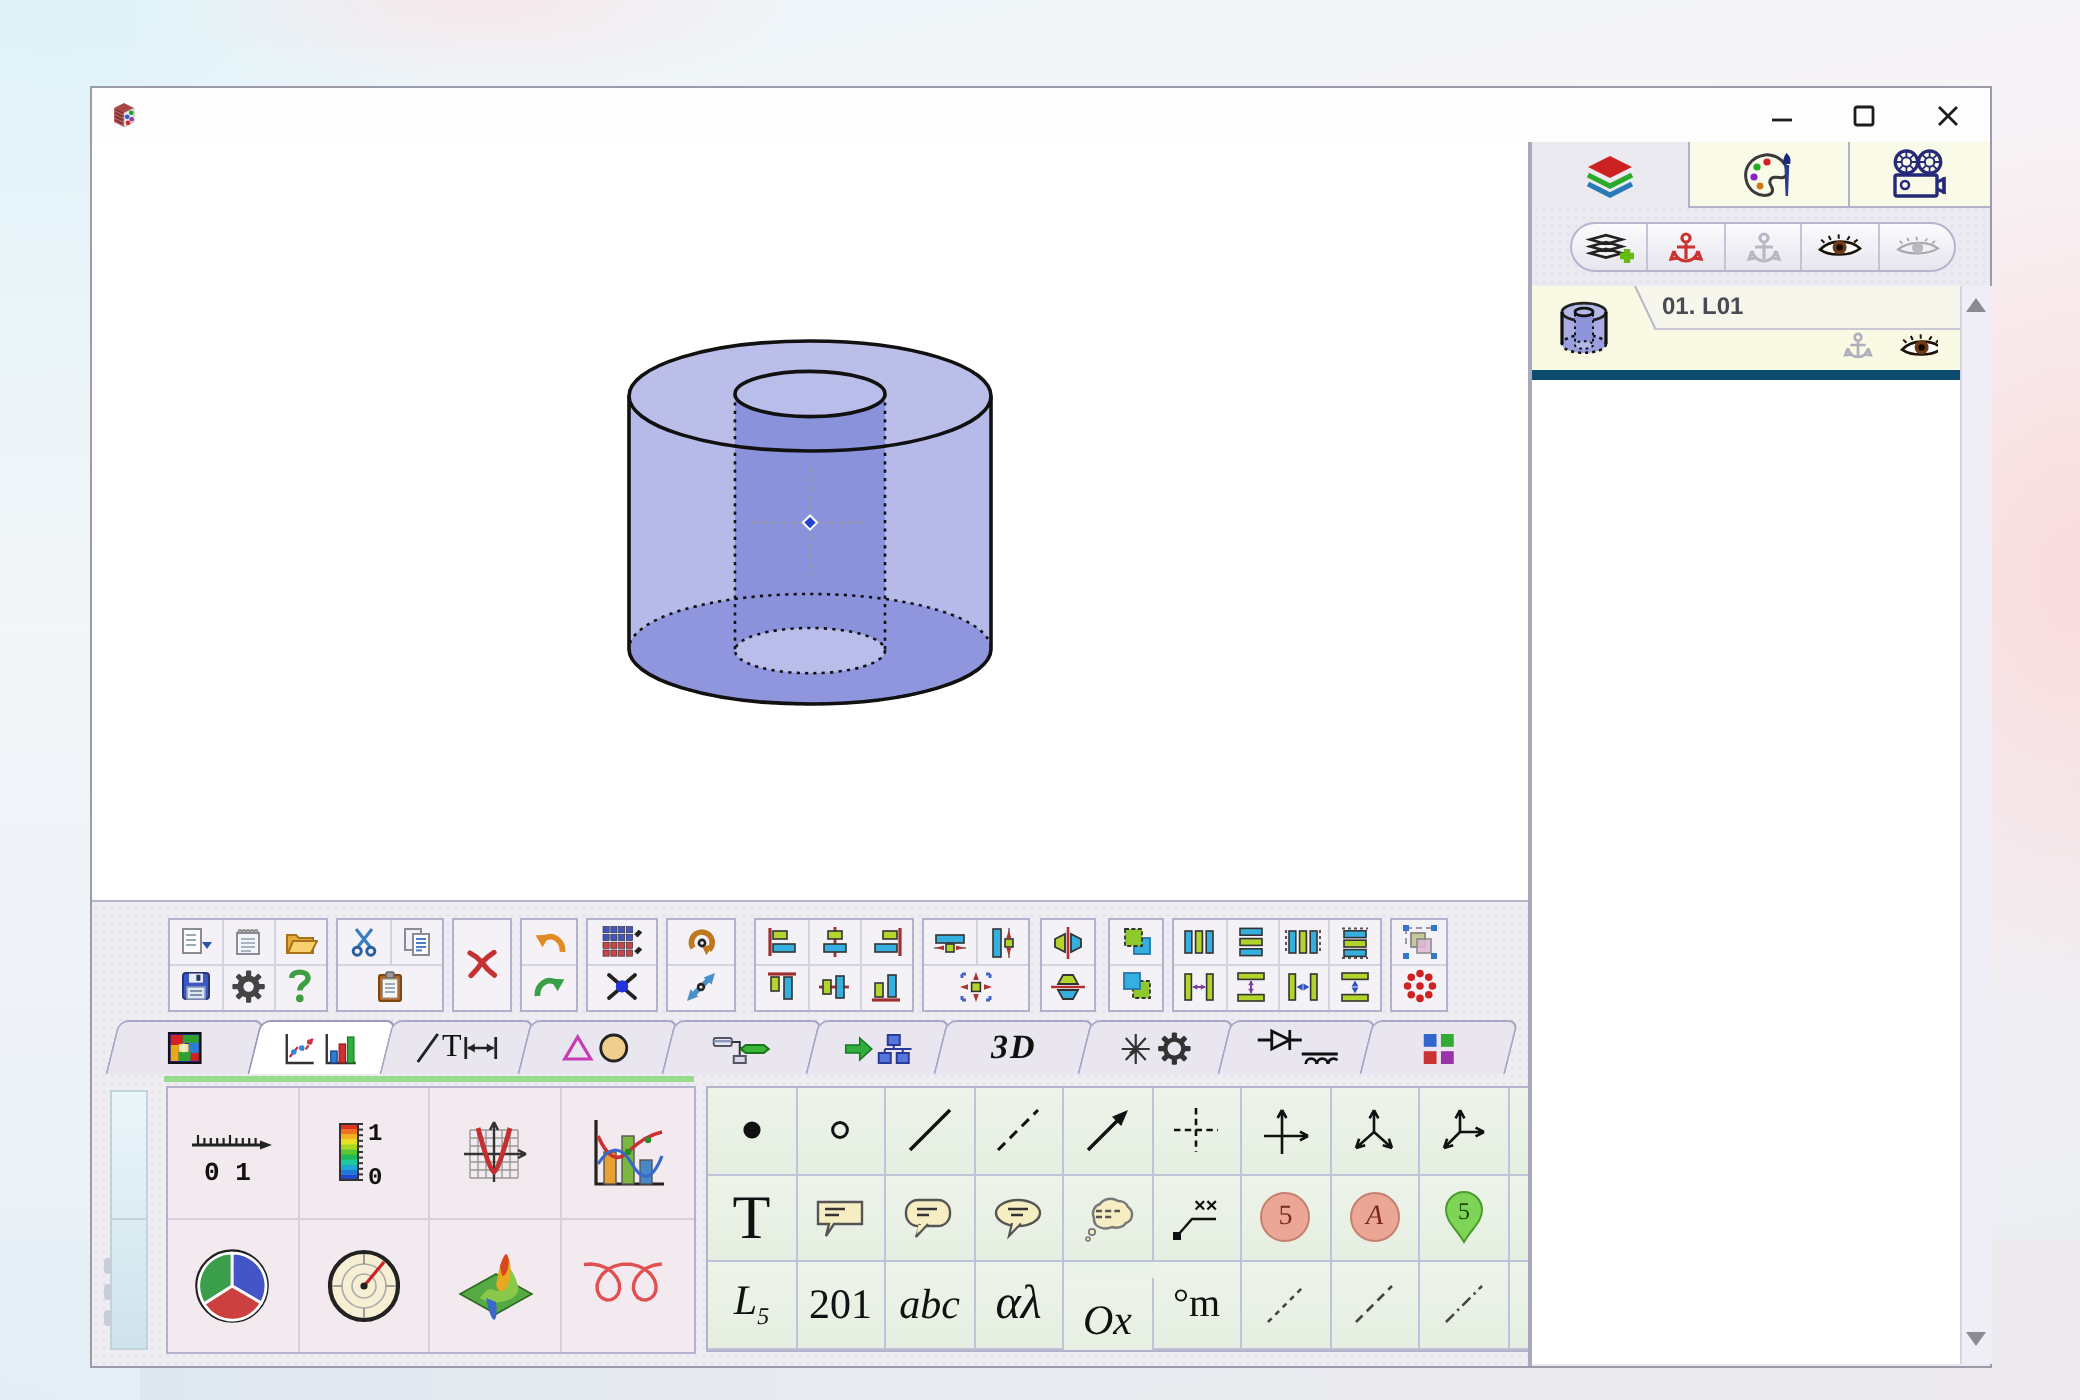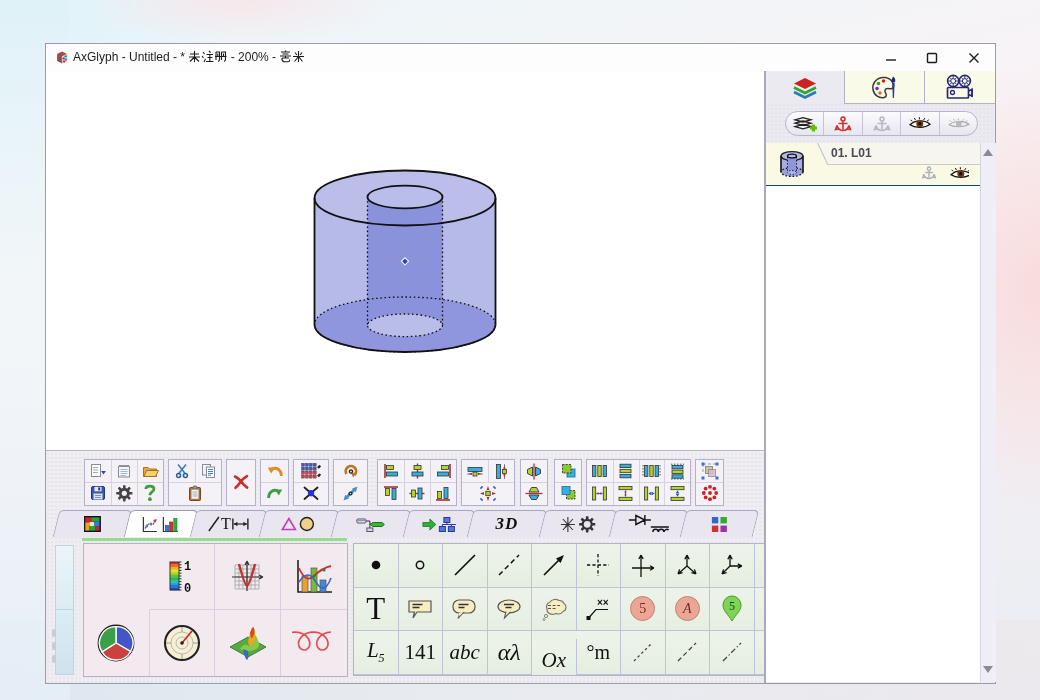--- a/index.html
+++ b/index.html
@@ -23,21 +23,21 @@
 #greenline{left:36px;top:494px;width:265px;height:3px;background:#97dc8d}
 #bluestrip{left:9px;top:501px;width:19px;height:130px;background:linear-gradient(180deg,#eaf5f9,#cfe3ed);border:1px solid #c3d3de;box-sizing:border-box}
 #pinkpanel{left:37px;top:499px;width:263px;height:132px;border:1px solid #b3b1cc;background:#f3eaf0}
 .pcell{position:absolute;width:65.7px;height:66px;box-sizing:border-box;border-right:1px solid #dccede;border-bottom:1px solid #dccede;display:flex;align-items:center;justify-content:center}
 #greenpanel{left:307px;top:499px;width:411px;height:131px;border:1px solid #b3b1cc;border-right:none;background:#eaf1e6;overflow:hidden}
 .gcell{position:absolute;width:44.5px;height:43.6px;box-sizing:border-box;border-right:1px solid #bfc3da;border-bottom:1px solid #bfc3da;display:flex;align-items:center;justify-content:center;background:linear-gradient(180deg,#edf3e9,#e6eee1)}
 #rpanel{left:720px;top:27px;width:229px;height:612px;background:#eceaf1;background-image:radial-gradient(circle,rgba(184,182,200,.28) .6px,transparent .8px);background-size:4px 4px}
 .rtab{position:absolute;top:0;height:33px;box-sizing:border-box;background:#fafae9;border-right:1px solid #b3b1cc;border-bottom:1px solid #b3b1cc;display:flex;align-items:center;justify-content:center}
 #pill{position:absolute;left:19px;top:40px;width:193px;height:25px;border-radius:13px;background:linear-gradient(180deg,#fbfbfd,#e7e5ee);border:1px solid #b6b4cf;box-sizing:border-box}
 #rlist{position:absolute;left:0;top:72px;width:229px;height:539px;background:#fff}
-#layeritem{position:absolute;left:0;top:0;width:214px;height:42px;background:#f9f9e4;border-bottom:1px solid #0c4a6e}
+#layeritem{position:absolute;left:0;top:0;width:214px;height:42px;background:#f9f9e4;border-bottom:5px solid #0c4a6e}
 #rscroll{position:absolute;left:214px;top:0;width:15px;height:539px;background:#efedf5;border-left:1px solid #d5d5e2}
 .tri-u{width:0;height:0;border-left:5px solid transparent;border-right:5px solid transparent;border-bottom:7px solid #8a8a94;position:absolute}
 .tri-d{width:0;height:0;border-left:5px solid transparent;border-right:5px solid transparent;border-top:7px solid #8a8a94;position:absolute}
 .wbtn{position:absolute;top:0;width:30px;height:27px;display:flex;align-items:center;justify-content:center;color:#1c1c1c}
 svg{display:block} #title-text svg{display:inline-block}
 </style></head>
 <body>
 <div class="a" id="blob2"></div>
 <div class="a" id="blob3"></div>
 <div class="a" id="blob1"></div>
@@ -50,41 +50,20 @@
           <path d="M3 4 L8 1.5 L13 4 L8 6.5 Z" fill="#a84848"></path>
           <path d="M3 4 V11 L8 13.5 V6.5 Z" fill="#b86060"></path>
           <path d="M13 4 V11 L8 13.5 V6.5 Z" fill="#f0eeee" stroke="#b0a0a0" stroke-width="0.4"></path>
           <circle cx="11.6" cy="6.4" r="1.2" fill="#2a9e3a"></circle>
           <circle cx="9.6" cy="8.4" r="1.2" fill="#2a62c8"></circle>
           <circle cx="11.8" cy="9.6" r="1.1" fill="#8a32aa"></circle>
           <circle cx="10" cy="11.4" r="1.2" fill="#d42a2a"></circle>
           <path d="M3.6 4.6 l4 2 M3.6 6.4 l4 2 M3.6 8.2 l4 2 M3.6 10 l4 2" stroke="#7a3030" stroke-width="0.9"></path>
         </svg>
       </div>
-    <div class="a" id="title-text">AxGlyph - Untitled - * <svg width="13" height="13" viewBox="0 0 13 13" style="vertical-align:-2px">
-          <g stroke="#1c1c1c" stroke-width="1.1" fill="none">
-            <path d="M2 4 H11 M1 7 H12 M6.5 1 V12 M6.5 7 L2 11.5 M6.5 7 L11 11.5"></path>
-          </g>
-        </svg><svg width="13" height="13" viewBox="0 0 13 13" style="vertical-align:-2px">
-          <g stroke="#1c1c1c" stroke-width="1.1" fill="none">
-            <path d="M2 2 L3.5 4 M1 6 L2.5 8 M3 12 L4.5 9 M8 1 L9.5 2.5 M5.5 4.5 H12 M6.5 7.5 H11.5 M8.8 4.5 V11 M5 11.5 H12.5"></path>
-          </g>
-        </svg><svg width="13" height="13" viewBox="0 0 13 13" style="vertical-align:-2px">
-          <g stroke="#1c1c1c" stroke-width="1.1" fill="none">
-            <path d="M2 2 H5.5 V9 Q5.5 11 4 11.5 M2 2 V10 M7.5 2 H11.5 V9 Q11.5 11 10 11.5 M7.5 2 V10 M1 6.5 H12.5 M3.8 3.5 V7 M9.5 3.5 V7"></path>
-          </g>
-        </svg> - 200% - <svg width="13" height="13" viewBox="0 0 13 13" style="vertical-align:-2px">
-          <g stroke="#1c1c1c" stroke-width="1.1" fill="none">
-            <path d="M6.5 0.5 V2 M2 2 H11 M3.5 4 H9.5 M1 6 H12 M3 8 H10 M3 8 Q2.5 11 5 11.8 H9 Q11 11.8 10.5 9.5 M6.5 6 V8"></path>
-          </g>
-        </svg><svg width="13" height="13" viewBox="0 0 13 13" style="vertical-align:-2px">
-          <g stroke="#1c1c1c" stroke-width="1.1" fill="none">
-            <path d="M6.5 1 V12 M1 6.5 H12 M3 2.5 L5 5 M10 2.5 L8 5 M6.5 6.5 L2.5 11.5 M6.5 6.5 L10.5 11.5"></path>
-          </g>
-        </svg></div>
     <div class="wbtn" style="left:830px">
         <svg width="12" height="12">
           <line x1="1" y1="8" x2="11" y2="8" stroke="#1c1c1c" stroke-width="1.4"></line>
         </svg>
       </div>
     <div class="wbtn" style="left:871px">
         <svg width="12" height="12">
           <rect x="1.5" y="1.5" width="9" height="9" fill="none" stroke="#1c1c1c" stroke-width="1.4" rx="1"></rect>
         </svg>
       </div>
@@ -606,20 +585,37 @@
   <div class="a" id="greenline"></div>
   <div class="a" id="bluestrip">
       <div style="position:absolute;left:0;top:63px;width:100%;height:1px;background:#c3d3de"></div>
     </div>
   <div class="a" id="grip" style="left:4px;top:501px;width:8px;height:130px">
       <div style="position:absolute;left:2px;top:84px;width:4px;height:8px;border-radius:2px;background:#c8ccd4"></div>
       <div style="position:absolute;left:2px;top:97px;width:4px;height:8px;border-radius:2px;background:#c8ccd4"></div>
       <div style="position:absolute;left:2px;top:110px;width:4px;height:8px;border-radius:2px;background:#c8ccd4"></div>
     </div>
   <div class="a" id="pinkpanel">
+      <div class="pcell" style="left:0.0px;top:0px;">
+        <svg width="44" height="30" viewBox="0 0 44 30">
+          <path d="M2 10.5 H38" stroke="#222" stroke-width="1.4"></path>
+          <path d="M42 10.5 l-6 -2.2 v4.4 Z" fill="#222"></path>
+          <line x1="5.0" y1="10.5" x2="5.0" y2="5.5" stroke="#222" stroke-width="1.1"></line>
+          <line x1="8.2" y1="10.5" x2="8.2" y2="7" stroke="#222" stroke-width="1.1"></line>
+          <line x1="11.4" y1="10.5" x2="11.4" y2="7" stroke="#222" stroke-width="1.1"></line>
+          <line x1="14.600000000000001" y1="10.5" x2="14.600000000000001" y2="7" stroke="#222" stroke-width="1.1"></line>
+          <line x1="17.8" y1="10.5" x2="17.8" y2="7" stroke="#222" stroke-width="1.1"></line>
+          <line x1="21.0" y1="10.5" x2="21.0" y2="5.5" stroke="#222" stroke-width="1.1"></line>
+          <line x1="24.200000000000003" y1="10.5" x2="24.200000000000003" y2="7" stroke="#222" stroke-width="1.1"></line>
+          <line x1="27.400000000000002" y1="10.5" x2="27.400000000000002" y2="7" stroke="#222" stroke-width="1.1"></line>
+          <line x1="30.6" y1="10.5" x2="30.6" y2="7" stroke="#222" stroke-width="1.1"></line>
+          <line x1="33.8" y1="10.5" x2="33.8" y2="7" stroke="#222" stroke-width="1.1"></line>
+          <text x="8" y="28" font-family="Liberation Mono,monospace" font-weight="bold" font-size="13" fill="#111">0 1</text>
+        </svg>
+      </div>
       <div class="pcell" style="left:65.7px;top:0px;">
         <svg width="30" height="36" viewBox="0 0 30 36">
           <g transform="translate(3,1)">
             <rect x="0" y="2.0" width="9" height="2.75" fill="#e03020"></rect>
             <rect x="0" y="4.55" width="9" height="2.75" fill="#f07020"></rect>
             <rect x="0" y="7.1" width="9" height="2.75" fill="#f0b020"></rect>
             <rect x="0" y="9.649999999999999" width="9" height="2.75" fill="#e8e020"></rect>
             <rect x="0" y="12.2" width="9" height="2.75" fill="#a8d820"></rect>
             <rect x="0" y="14.75" width="9" height="2.75" fill="#58c830"></rect>
             <rect x="0" y="17.299999999999997" width="9" height="2.75" fill="#20b858"></rect>
@@ -814,21 +810,21 @@
       <div class="gcell" style="left:356.0px;top:43.6px">
         <svg width="24" height="28" viewBox="0 0 24 28">
           <path d="M12 26 C8 19 3 16 3 10 A9 9 0 0 1 21 10 C21 16 16 19 12 26 Z" fill="#7ed457" stroke="#4a9a2a" stroke-width="1"></path>
           <text x="12" y="14.5" text-anchor="middle" font-family="Liberation Serif" font-size="12" fill="#1a4a0a">5</text>
         </svg>
       </div>
       <div class="gcell" style="left:0.0px;top:87.2px">
         <span style="font-size:21px;font-family:'Liberation Serif',serif;color:#111;line-height:1;font-style:italic">L<sub style="font-size:12px">5</sub></span>
       </div>
       <div class="gcell" style="left:44.5px;top:87.2px">
-        <span style="font-size:21px;font-family:'Liberation Serif',serif;color:#111;line-height:1">141</span>
+        <span style="font-size:21px;font-family:'Liberation Serif',serif;color:#111;line-height:1">201</span>
       </div>
       <div class="gcell" style="left:89.0px;top:87.2px">
         <span style="font-size:21px;font-family:'Liberation Serif',serif;color:#111;line-height:1;font-style:italic">abc</span>
       </div>
       <div class="gcell" style="left:133.5px;top:87.2px">
         <span style="font-size:24px;font-family:'Liberation Serif',serif;color:#111;line-height:1;font-style:italic">αλ</span>
       </div>
       <div class="gcell" style="left:178.0px;top:95px">
         <span style="font-size:21px;font-family:'Liberation Serif',serif;color:#111;line-height:1;font-style:italic">Ox</span>
       </div>

